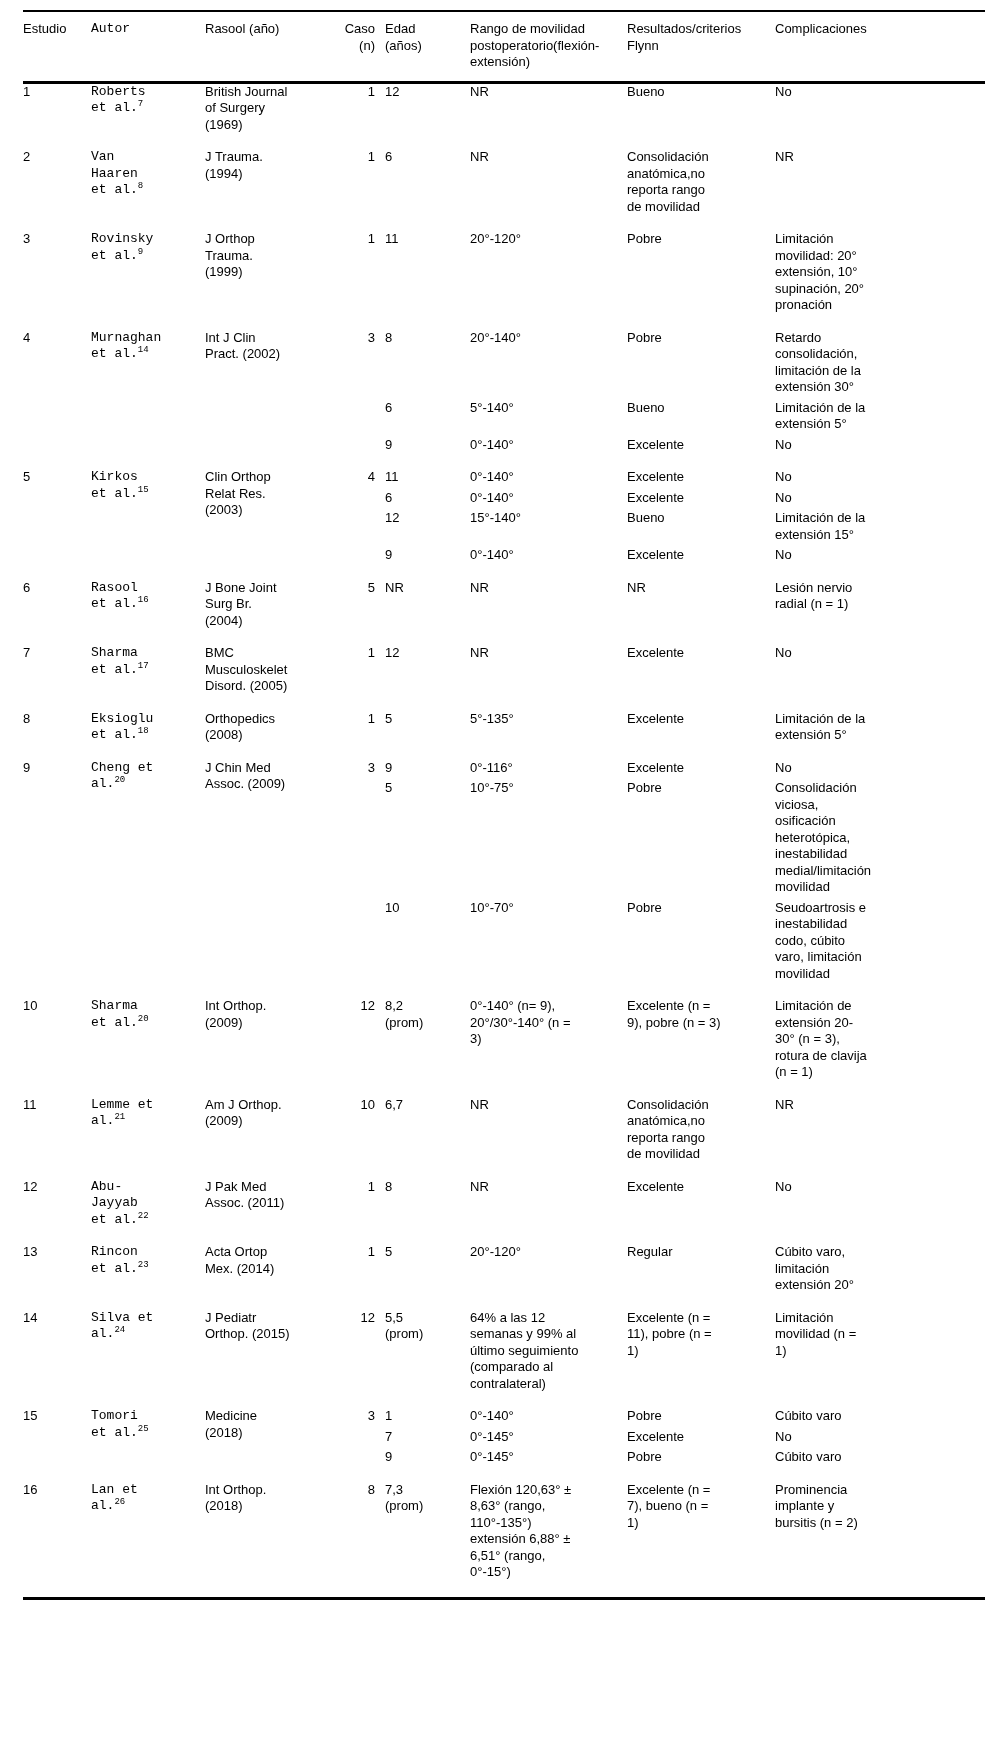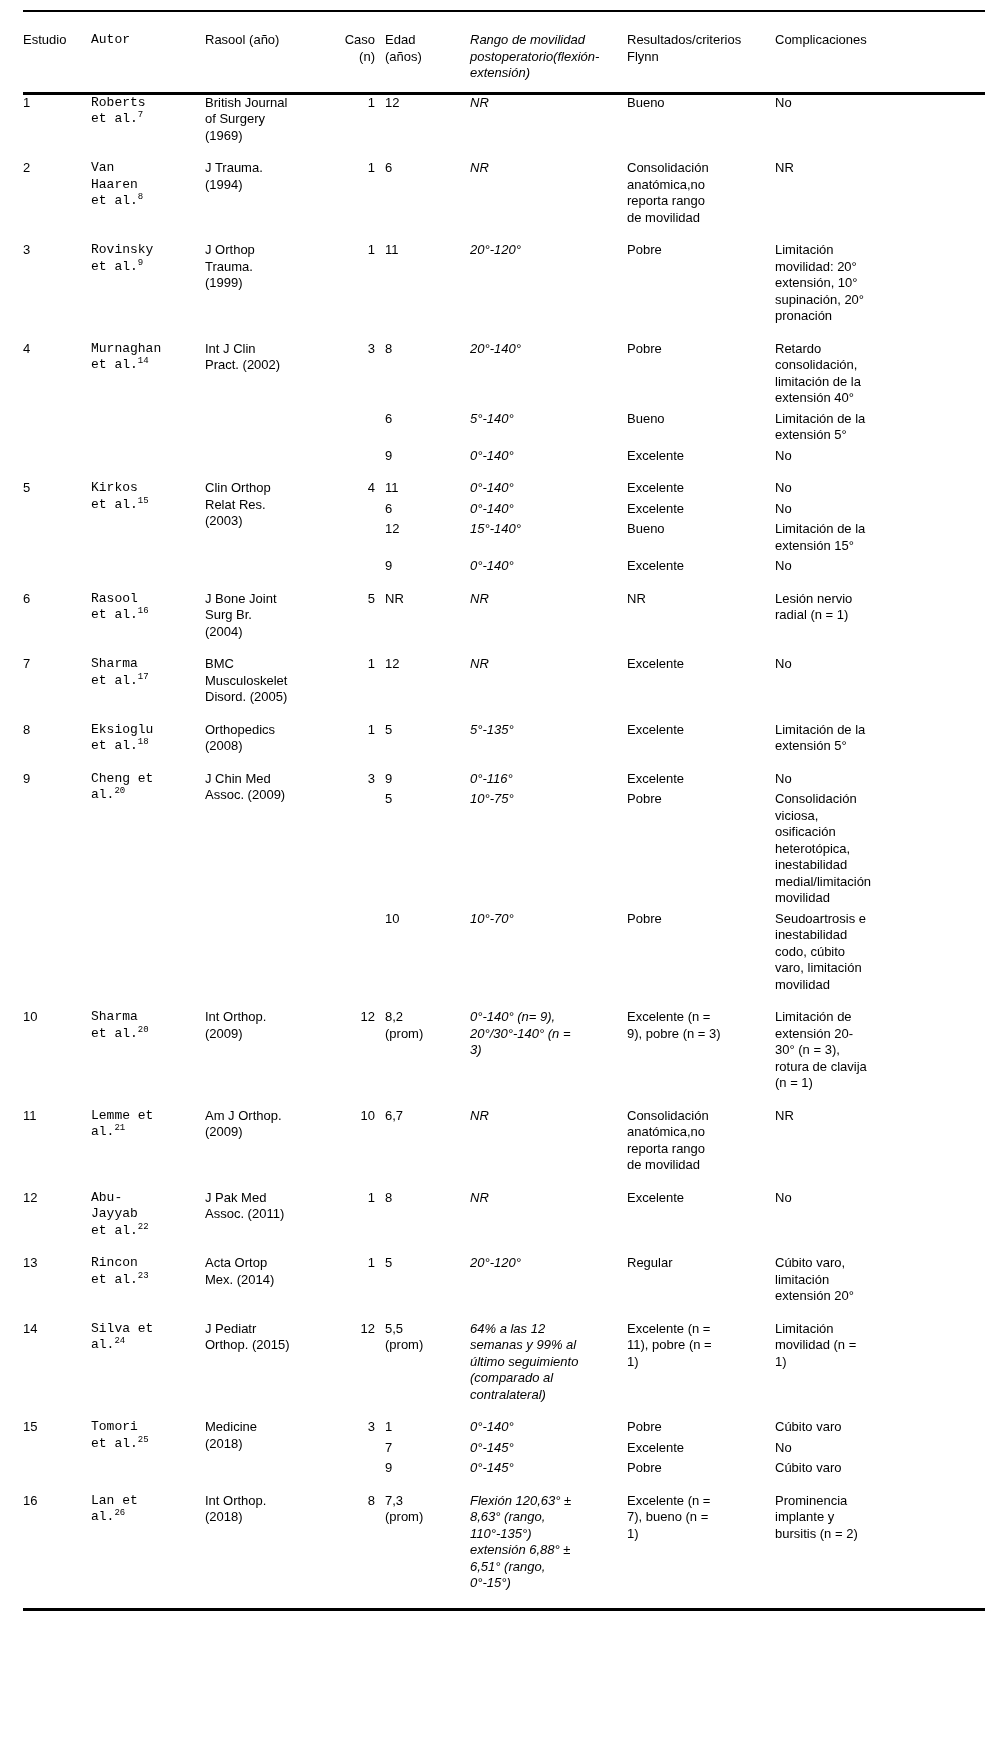--- a/index.html
+++ b/index.html
@@ -21,32 +21,32 @@
   th, td {
     text-align: left;
     vertical-align: top;
     font-size: 13px;
     line-height: 16.5px;
     font-weight: normal;
     padding: 0 12px 4px 0;
   }
   thead th {
     border-bottom: 3px solid #000;
-    padding-top: 20px;
+    padding-top: 9px;
     padding-bottom: 10px;
   }
   tr.group-end td { padding-bottom: 16px; }
   sup { font-size: 9px; line-height: 0; vertical-align: super; }
 
   
   .c-autor          { padding-right: 44px; font-family: Liberation Mono, monospace; }
   .c-journal        { padding-right: 39px; }
   .c-caso           { padding-right: 10px; text-align: right; }
   .c-edad           { padding-right: 26px; }
-  .c-rango          { padding-right: 46px; font-style: italic; }
+  .c-rango          { padding-right: 46px; }
   .c-resultado      { padding-right: 54px; }
   .c-complicaciones { padding-right: 118px; }
   thead .c-rango     { padding-right: 30px; }
   thead .c-resultado { padding-right: 20px; }
 </style>
 </head>
 <body>
 
 <table class="studies">
   <colgroup>
@@ -103,21 +103,21 @@
         <td class="c-complicaciones">Limitación movilidad: 20° extensión, 10° supinación, 20° pronación</td>
       </tr>
       <tr>
         <td class="c-estudio" rowspan="3">4</td>
         <td class="c-autor" rowspan="3"><span>Murnaghan et al.</span><sup>14</sup></td>
         <td class="c-journal" rowspan="3">Int J Clin Pract. (2002)</td>
         <td class="c-caso" rowspan="3">3</td>
         <td class="c-edad">8</td>
         <td class="c-rango">20°-140°</td>
         <td class="c-resultado">Pobre</td>
-        <td class="c-complicaciones">Retardo consolidación, limitación de la extensión 40°</td>
+        <td class="c-complicaciones">Retardo consolidación, limitación de la extensión 30°</td>
       </tr>
       <tr>
         <td class="c-edad">6</td>
         <td class="c-rango">5°-140°</td>
         <td class="c-resultado">Bueno</td>
         <td class="c-complicaciones">Limitación de la extensión 5°</td>
       </tr>
       <tr class="group-end">
         <td class="c-edad">9</td>
         <td class="c-rango">0°-140°</td>

